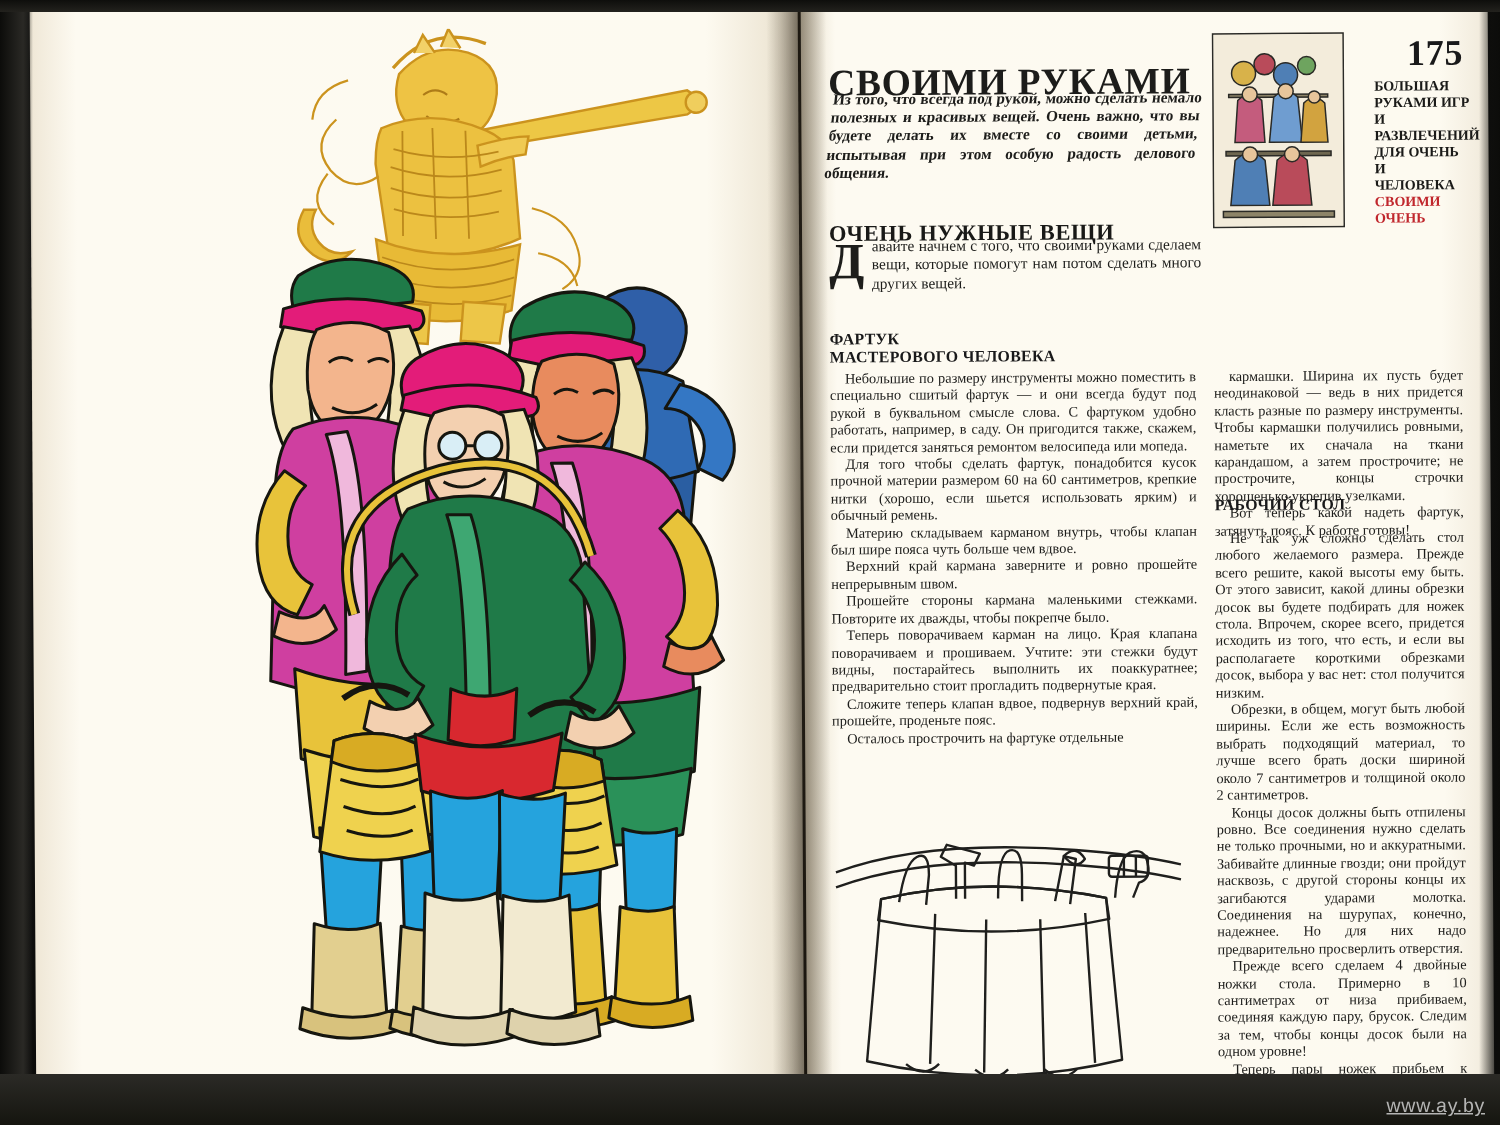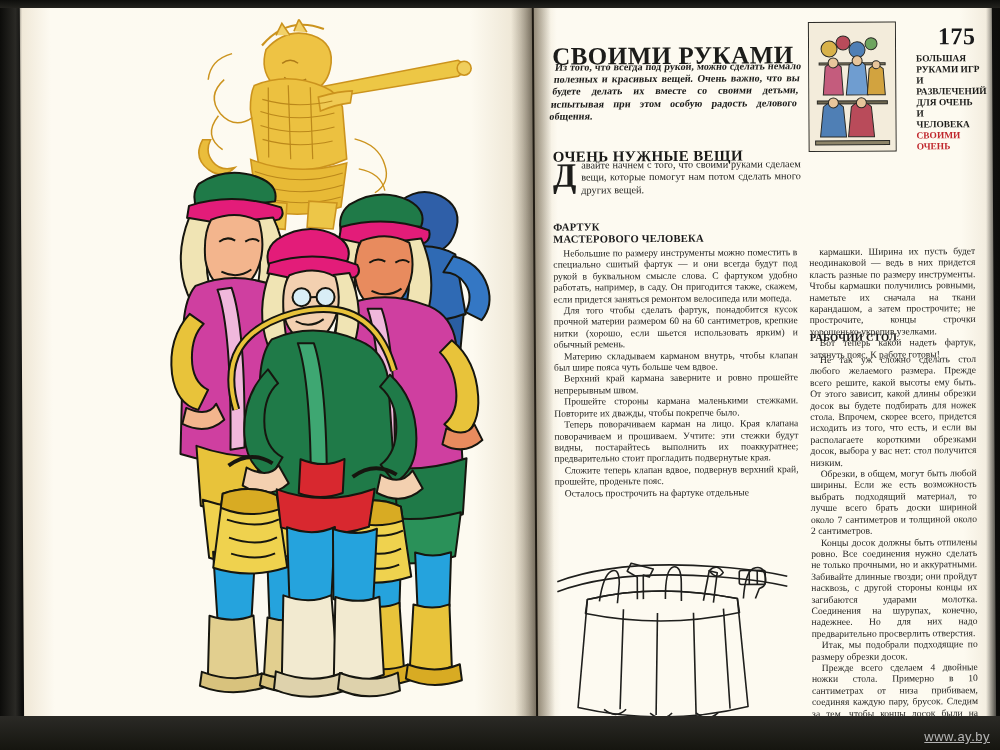--- a/index.html
+++ b/index.html
@@ -489,21 +489,20 @@
           <p>кармашки. Ширина их пусть будет неодинаковой — ведь в них придется класть разные по размеру инструменты. Чтобы кармашки получились ровными, наметьте их сначала на ткани карандашом, а затем прострочите; не прострочите, концы строчки хорошенько укрепив узелками.</p>
           <p>Вот теперь какой надеть фартук, затянуть пояс. К работе готовы!</p>
         </div>
 
         <div class="h3 desk">РАБОЧИЙ СТОЛ</div>
 
         <div class="col col-right2">
           <p>Не так уж сложно сделать стол любого желаемого размера. Прежде всего решите, какой высоты ему быть. От этого зависит, какой длины обрезки досок вы будете подбирать для ножек стола. Впрочем, скорее всего, придется исходить из того, что есть, и если вы располагаете короткими обрезками досок, выбора у вас нет: стол получится низким.</p>
           <p>Обрезки, в общем, могут быть любой ширины. Если же есть возможность выбрать подходящий материал, то лучше всего брать доски шириной около 7 сантиметров и толщиной около 2 сантиметров.</p>
           <p>Концы досок должны быть отпилены ровно. Все соединения нужно сделать не только прочными, но и аккуратными. Забивайте длинные гвозди; они пройдут насквозь, с другой стороны концы их загибаются ударами молотка. Соединения на шурупах, конечно, надежнее. Но для них надо предварительно просверлить отверстия.</p>
-          <p>Итак, мы подобрали подходящие по размеру обрезки досок.</p>
           <p>Прежде всего сделаем 4 двойные ножки стола. Примерно в 10 сантиметрах от низа прибиваем, соединяя каждую пару, брусок. Следим за тем, чтобы концы досок были на одном уровне!</p>
           <p>Теперь пары ножек прибьем к верхним продольным брусам (две к одному и две к другому). Сначала забиваем только по одному</p>
         </div>
 
         <div class="badge">
           <div class="cover">
             <svg width="86" height="128" viewBox="0 0 86 128">
               <rect x="0" y="0" width="86" height="128" fill="#f3ecdb"></rect>
               <g stroke="#2a2a26" stroke-width="1" fill="#cfc4a4">
                 <circle cx="20" cy="26" r="8" fill="#d8b24a"></circle>

